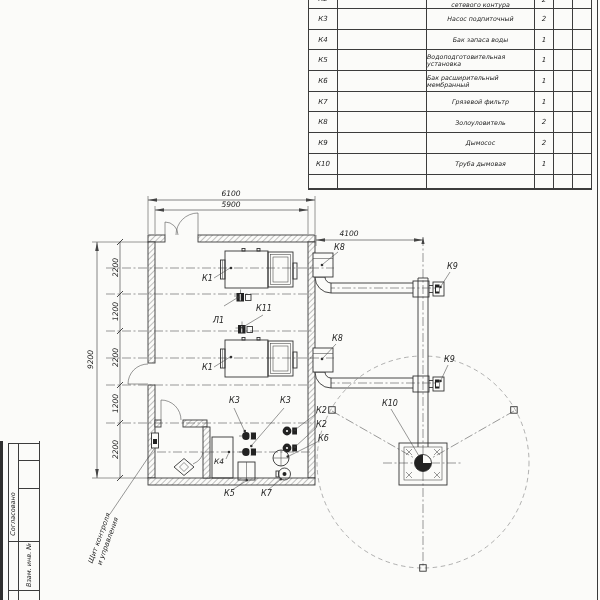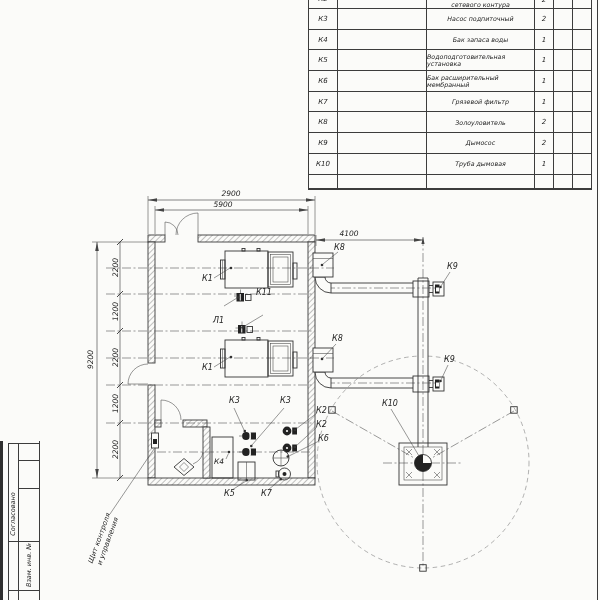--- a/index.html
+++ b/index.html
@@ -277,34 +277,34 @@
         <circle class="dot" cx="287.8" cy="456.5" r="1.3"></circle>
   <line class="t" x1="232" y1="490" x2="246" y2="481"></line>
         <circle class="dot" cx="246.8" cy="480.3" r="1.2"></circle>
   <line class="t" x1="268" y1="490" x2="280" y2="480"></line>
         <circle class="dot" cx="280.8" cy="479.3" r="1.2"></circle>
   <line class="t" x1="226" y1="459" x2="228.5" y2="453.5"></line>
   <line class="t" x1="154" y1="449" x2="110" y2="514"></line>
 </g>
 </svg>
 
-<div class="dimh" style="left:206px;top:189px">2900</div>
-<div class="dimh" style="left:198px;top:200px">5900</div>
+<div class="dimh" style="left:206px;top:189px">6100</div>
+<div class="dimh" style="left:206px;top:200px">5900</div>
 <div class="dimh" style="left:324px;top:229px">4100</div>
 <div class="vtext" style="left:65px;top:355px">9200</div>
 <div class="vtext" style="left:90px;top:263px">2200</div>
 <div class="vtext" style="left:90px;top:307px">1200</div>
 <div class="vtext" style="left:90px;top:353px">2200</div>
 <div class="vtext" style="left:90px;top:399px">1200</div>
 <div class="vtext" style="left:90px;top:445px">2200</div>
 
 <div class="lbl" style="left:202px;top:274px">К1</div>
 <div class="lbl" style="left:202px;top:363px">К1</div>
 <div class="lbl" style="left:213px;top:316px">Л1</div>
-<div class="lbl" style="left:256px;top:288px">К11</div>
+<div class="lbl" style="left:256px;top:304px">К11</div>
 <div class="lbl" style="left:334px;top:243px">К8</div>
 <div class="lbl" style="left:332px;top:334px">К8</div>
 <div class="lbl" style="left:447px;top:262px">К9</div>
 <div class="lbl" style="left:444px;top:355px">К9</div>
 <div class="lbl" style="left:382px;top:399px">К10</div>
 <div class="lbl" style="left:229px;top:396px">К3</div>
 <div class="lbl" style="left:280px;top:396px">К3</div>
 <div class="lbl" style="left:316px;top:406px">К2</div>
 <div class="lbl" style="left:316px;top:420px">К2</div>
 <div class="lbl" style="left:318px;top:434px">К6</div>

